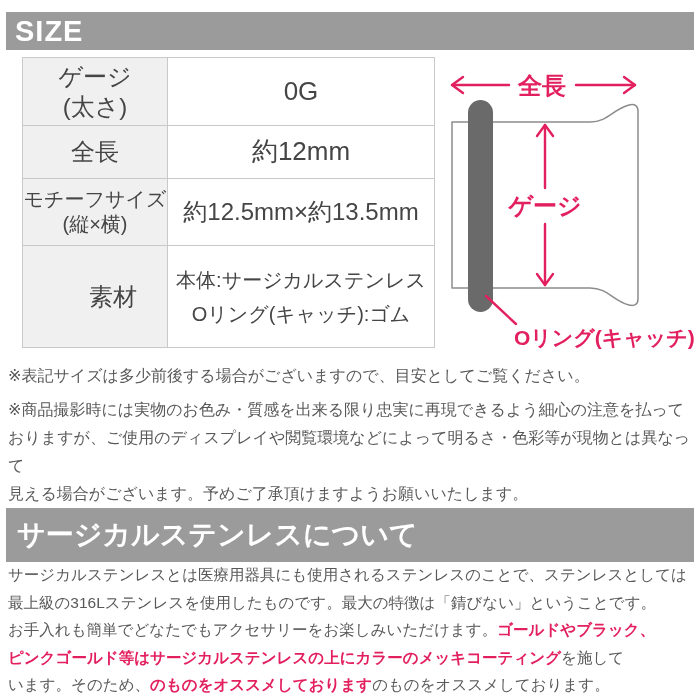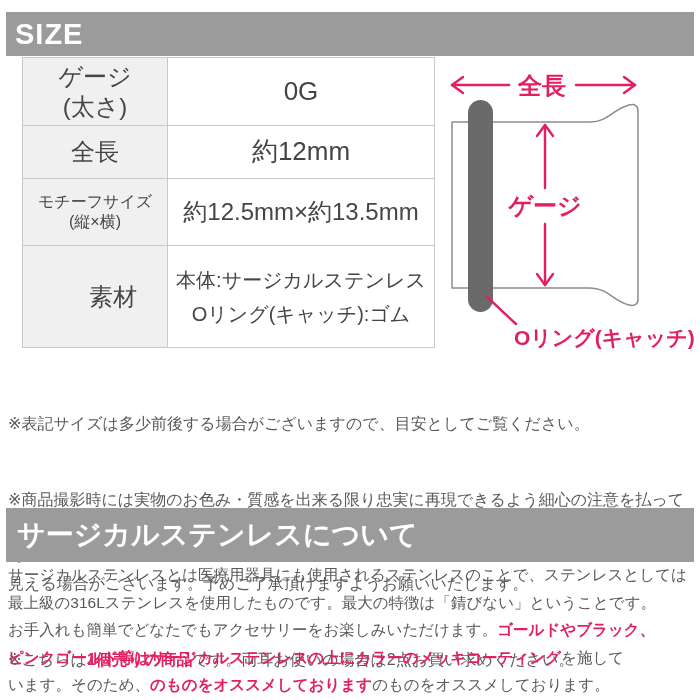--- a/index.html
+++ b/index.html
@@ -18,57 +18,57 @@
     position:relative;width:700px;height:700px;overflow:hidden;
     background:#ffffff;
     font-family:"Liberation Sans","DejaVu Sans",sans-serif;
   }
   .section-header{
     position:absolute;left:6px;width:688px;
     background:var(--header-gray);color:#ffffff;
     display:flex;align-items:center;
     font-weight:bold;
   }
-  .size-header{top:12px;height:44px;font-size:29px;letter-spacing:1px;padding-left:9px;}
+  .size-header{top:12px;height:38px;font-size:29px;letter-spacing:1px;padding-left:9px;}
   .about-header{top:508px;height:54px;font-size:28px;padding-left:11px;}
 
   table.spec-table{
     position:absolute;left:22px;top:57px;width:413px;
     border-collapse:collapse;table-layout:fixed;
     color:var(--table-text);
   }
   table.spec-table th,
   table.spec-table td{
     border:1px solid var(--table-border);
     text-align:center;vertical-align:middle;
     white-space:pre-line;
   }
   table.spec-table th{
     width:145px;background:var(--table-label-bg);
     font-weight:normal;font-size:24px;line-height:1.25;
   }
   table.spec-table td{font-size:26px;line-height:1.35;background:#ffffff;}
   table.spec-table tr:nth-child(1) th{height:68px;}
   table.spec-table tr:nth-child(2) th{height:53px;}
-  table.spec-table tr:nth-child(3) th{height:67px;font-size:16px;}
+  table.spec-table tr:nth-child(3) th{height:67px;font-size:20px;}
   table.spec-table tr:nth-child(3) td{font-size:24px;}
   table.spec-table tr:nth-child(4) th{height:102px;padding-left:36px;}
   table.spec-table tr:nth-child(4) td{font-size:20px;line-height:1.7;}
 
   .diagram{position:absolute;left:445px;top:55px;width:255px;height:305px;}
   .diagram svg{overflow:visible;}
   .plug-outline{fill:#ffffff;stroke:var(--outline-gray);stroke-width:1.5;stroke-linejoin:round;}
   .oring{fill:var(--oring-gray);}
   .arrow{stroke:var(--accent-pink);stroke-width:2.4;fill:none;stroke-linecap:round;stroke-linejoin:round;}
   .diagram text{fill:var(--accent-pink);font-weight:bold;font-family:"Liberation Sans","DejaVu Sans",sans-serif;}
   .dim-label{font-size:24px;text-anchor:middle;}
   .oring-label{font-size:21px;text-anchor:start;}
 
   .notes{position:absolute;left:8px;top:362px;width:688px;color:var(--body-text);}
-  .note{font-size:16px;line-height:28px;white-space:pre-line;margin-bottom:6px;margin-top:48px;}
+  .note{font-size:16px;line-height:28px;white-space:pre-line;margin-bottom:6px;}
   .hl{color:var(--accent-pink);font-weight:bold;text-align:right;}
 
   .about-text{
     position:absolute;left:8px;top:561px;width:690px;
     font-size:15.5px;line-height:27.5px;color:var(--body-text);
     white-space:pre-line;
   }
 </style>
 </head>
 <body>

